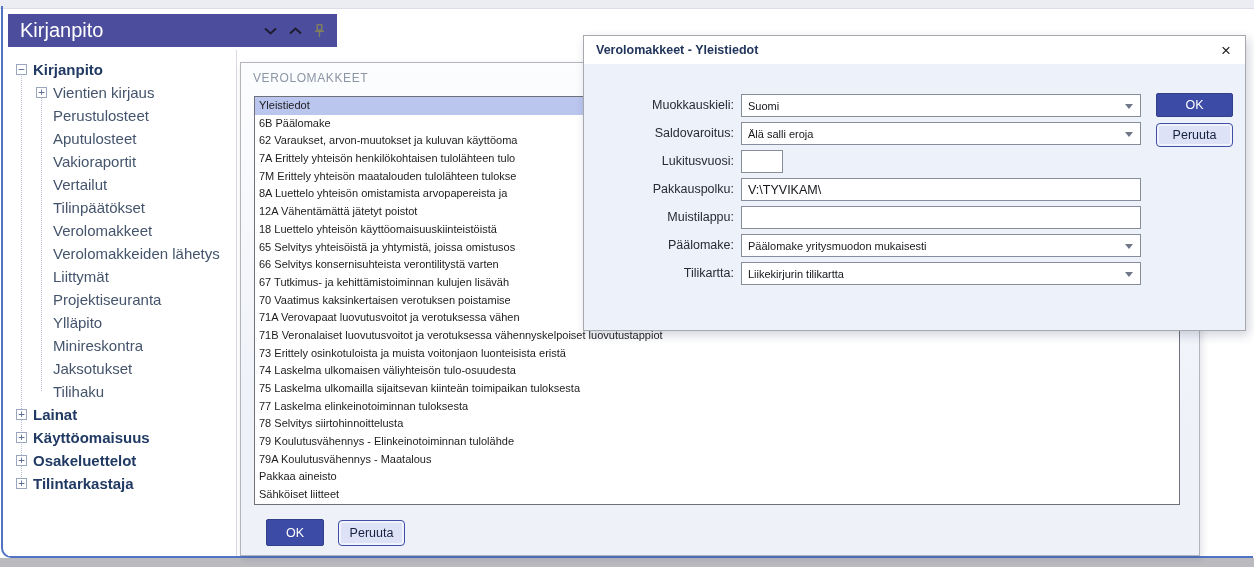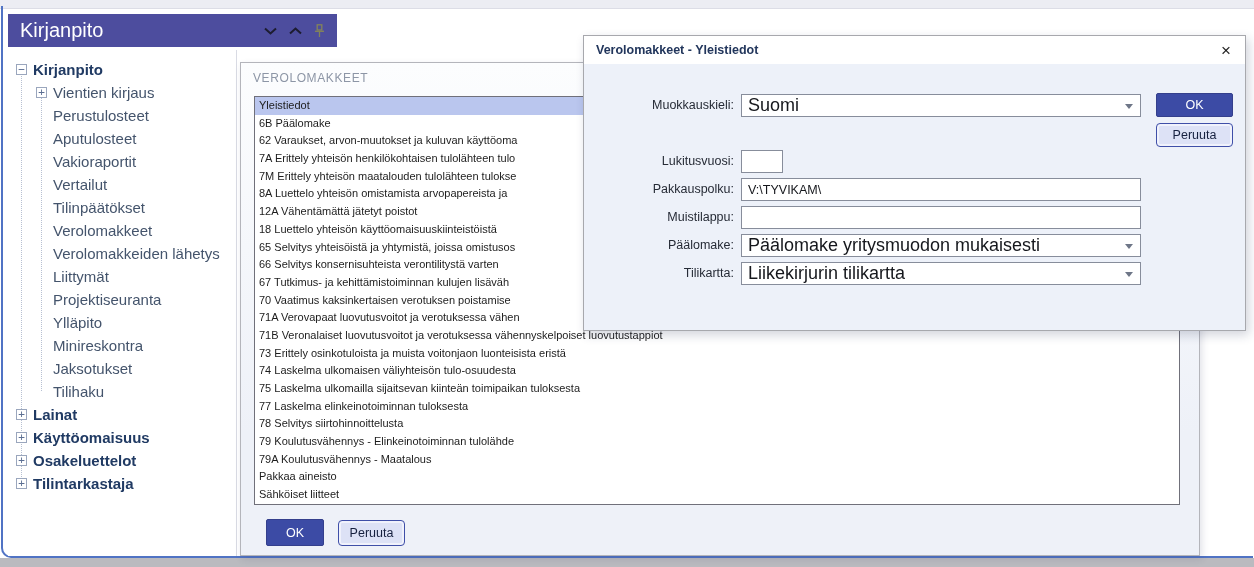--- a/index.html
+++ b/index.html
@@ -46,21 +46,21 @@
   
   .dlg-yleis{position:absolute;left:583px;top:35px;width:663px;height:296px;background:#edf1f9;
              border:1px solid #a7a8ad;box-shadow:3px 4px 10px rgba(30,40,80,.20);box-sizing:border-box;}
   .y-titlebar{position:absolute;left:0;top:0;right:0;height:28px;background:#fff;display:flex;
               align-items:center;padding:0 12px;box-sizing:border-box;}
   .y-title{font-size:12.5px;font-weight:700;color:#22365c;}
   .y-close{margin-left:auto;font-size:17px;color:#1e1e1e;cursor:pointer;line-height:1;padding:0 2px;}
   .frow{position:absolute;left:0;width:100%;height:23px;}
   .flabel{position:absolute;left:0;top:0;width:150px;text-align:right;font-size:12.5px;color:#262b36;line-height:23px;}
   .combo{position:absolute;left:157px;top:0;width:400px;height:23px;background:#fff;border:1px solid #878d9b;
-         box-sizing:border-box;display:flex;align-items:center;padding:0 22px 0 6px;font-size:18px;color:#15171c;cursor:pointer;}
+         box-sizing:border-box;display:flex;align-items:center;padding:0 22px 0 6px;font-size:11px;color:#15171c;cursor:pointer;}
   .combo-arrow{position:absolute;right:7px;top:9px;width:0;height:0;border-left:4.5px solid transparent;
                border-right:4.5px solid transparent;border-top:5px solid #6e7687;}
   .tinput{position:absolute;left:157px;top:0;width:400px;height:23px;border:1px solid #878d9b;background:#fff;
           font-size:12.5px;padding:9px 6px;box-sizing:border-box;font-family:"Liberation Sans",sans-serif;color:#15171c;}
   .tinput.small{width:42px;}
   .y-ok{position:absolute;left:572px;top:57px;width:77px;height:24px;}
   .y-cancel{position:absolute;left:572px;top:87px;width:77px;height:24px;}
 </style>
 </head>
 <body>
@@ -207,20 +207,27 @@
       <span class="y-close">×</span>
     </div>
 
     <div class="frow" style="top:58px;">
       <label class="flabel">Muokkauskieli:</label>
       <div class="combo">
         <span>Suomi</span>
         <span class="combo-arrow"></span>
       </div>
     </div>
+    <div class="frow" style="top:86px;">
+      <label class="flabel">Saldovaroitus:</label>
+      <div class="combo">
+        <span>Älä salli eroja</span>
+        <span class="combo-arrow"></span>
+      </div>
+    </div>
     <div class="frow" style="top:114px;">
       <label class="flabel">Lukitusvuosi:</label>
       <input class="tinput small" value="" style="">
     </div>
     <div class="frow" style="top:142px;">
       <label class="flabel">Pakkauspolku:</label>
       <input class="tinput" value="V:\TYVIKAM\" style="">
     </div>
     <div class="frow" style="top:170px;">
       <label class="flabel">Muistilappu:</label>

